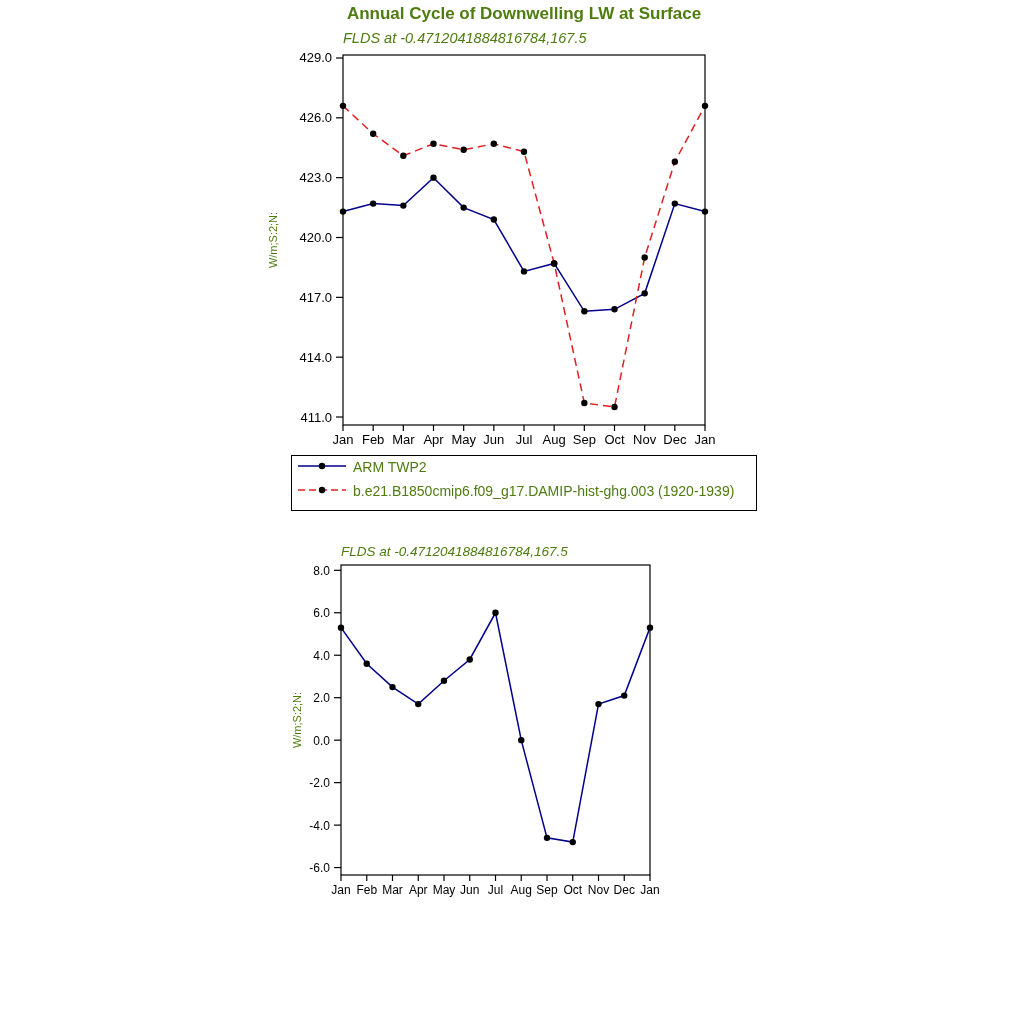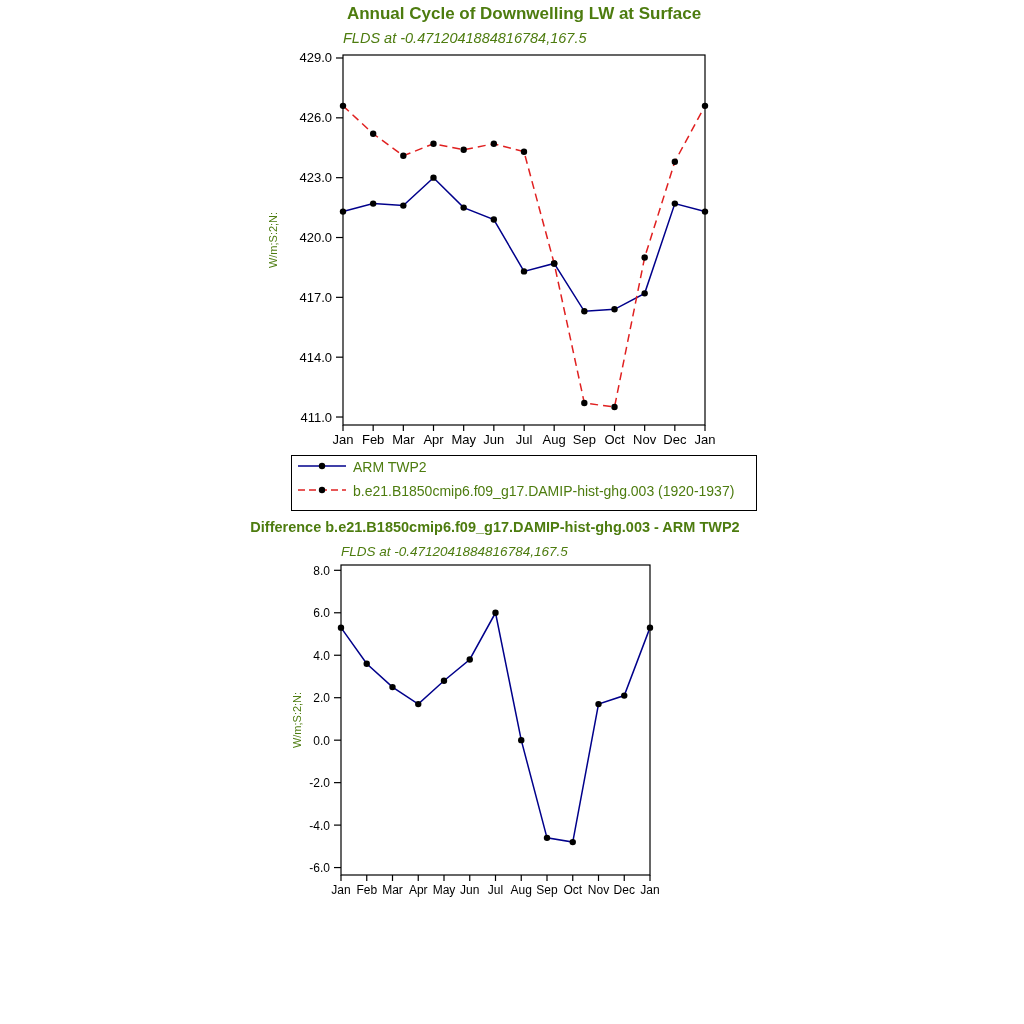--- a/index.html
+++ b/index.html
@@ -165,21 +165,20 @@
         <line class="lg-line" x1="2" y1="7" x2="50" y2="7" stroke-width="1.5" stroke="#00008b"></line>
         <circle cx="26" cy="7" r="3.2" fill="#000"></circle>
       </svg>
       <span class="legend-label">ARM TWP2</span>
     </div>
     <div class="legend-row">
       <svg class="legend-sample" width="52" height="14">
         <line class="lg-line" x1="2" y1="7" x2="50" y2="7" stroke-width="1.5" stroke="#e02020" stroke-dasharray="7 4"></line>
         <circle cx="26" cy="7" r="3.2" fill="#000"></circle>
       </svg>
-      <span class="legend-label">b.e21.B1850cmip6.f09_g17.DAMIP-hist-ghg.003 (1920-1937)</span>
+      <span class="legend-label">b.e21.B1850cmip6.f09_g17.DAMIP-hist-ghg.003 (1920-1939)</span>
     </div>
   </div>
 
-  <div class="chart-title bottom-title">Difference b.e21.B1850cmip6.f09_g17.DAMIP-hist-ghg.003 - ARM TWP2</div>
   <div class="subtitle bottom-subtitle">FLDS at -0.4712041884816784,167.5</div>
   <div class="ylabel ylabel-bottom">W/m;S:2;N:</div>
 
 </div>
 
 </body></html>

